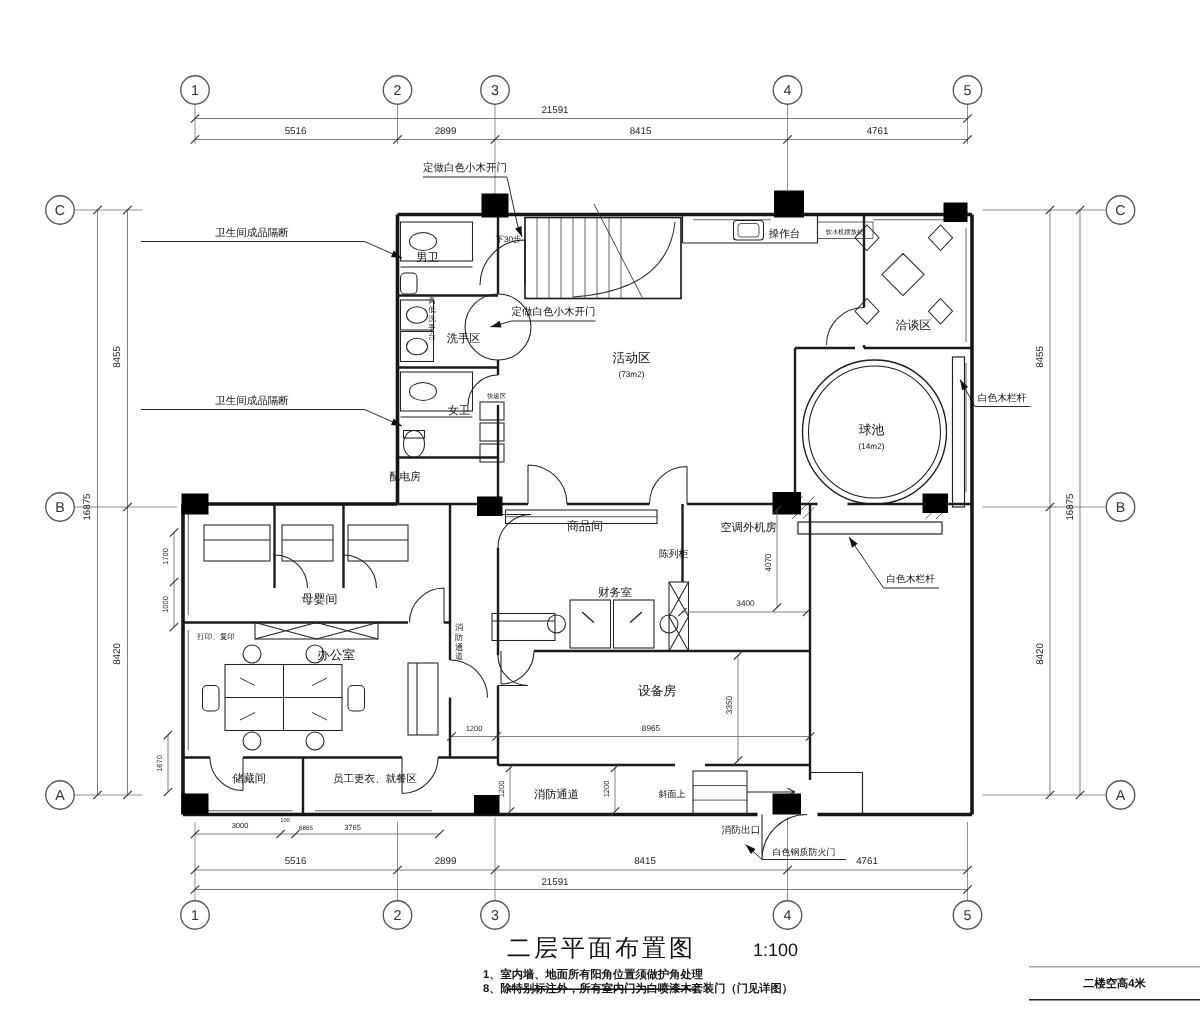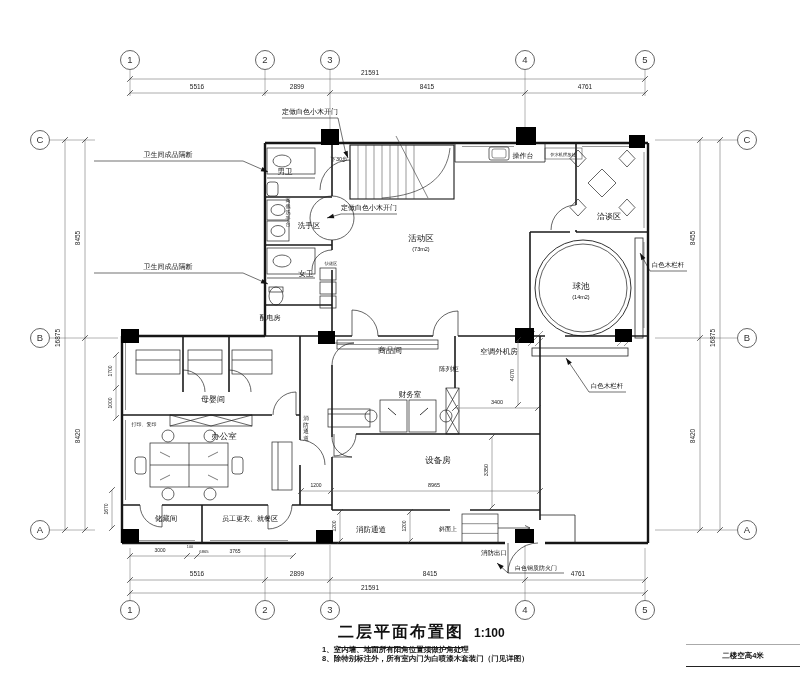--- a/index.html
+++ b/index.html
@@ -1,21 +1,21 @@
 <!DOCTYPE html>
 <html><head>
 <meta charset="utf-8">
 <style>
   html,body{margin:0;padding:0;background:#ffffff;}
   body{width:800px;height:676px;position:relative;font-family:"Liberation Sans","DejaVu Sans",sans-serif;color:#111;}
   #plan{position:absolute;left:0;top:0;}
   .overlay{position:absolute;white-space:nowrap;}
   #title-row{left:338px;top:622px;display:flex;gap:10px;align-items:baseline;}
-  #title-text{font-size:16px;font-weight:bold;letter-spacing:2px;border-bottom:1.6px solid #111;padding-bottom:4px;}
-  #title-scale{font-size:12px;font-weight:bold;}
+  #title-text{font-size:16px;font-weight:normal;letter-spacing:2px;border-bottom:1.6px solid #111;padding-bottom:16px;}
+  #title-scale{font-size:12px;font-weight:normal;margin-left:28px;}
   #notes{left:322px;top:645px;font-size:7.5px;font-weight:600;line-height:9px;color:#151515;}
   #footer-cell{left:686px;top:644px;width:114px;height:23px;border-bottom:1.6px solid #222;border-top:0.6px solid #aaa;text-align:center;font-size:7.5px;font-weight:600;padding-top:6px;box-sizing:border-box;}
   svg text{font-family:"Liberation Sans","DejaVu Sans",sans-serif;}
 </style>
 </head>
 <body>
 
 <svg id="plan" width="800" height="676" viewBox="0 0 800 676">
 
   <g>

